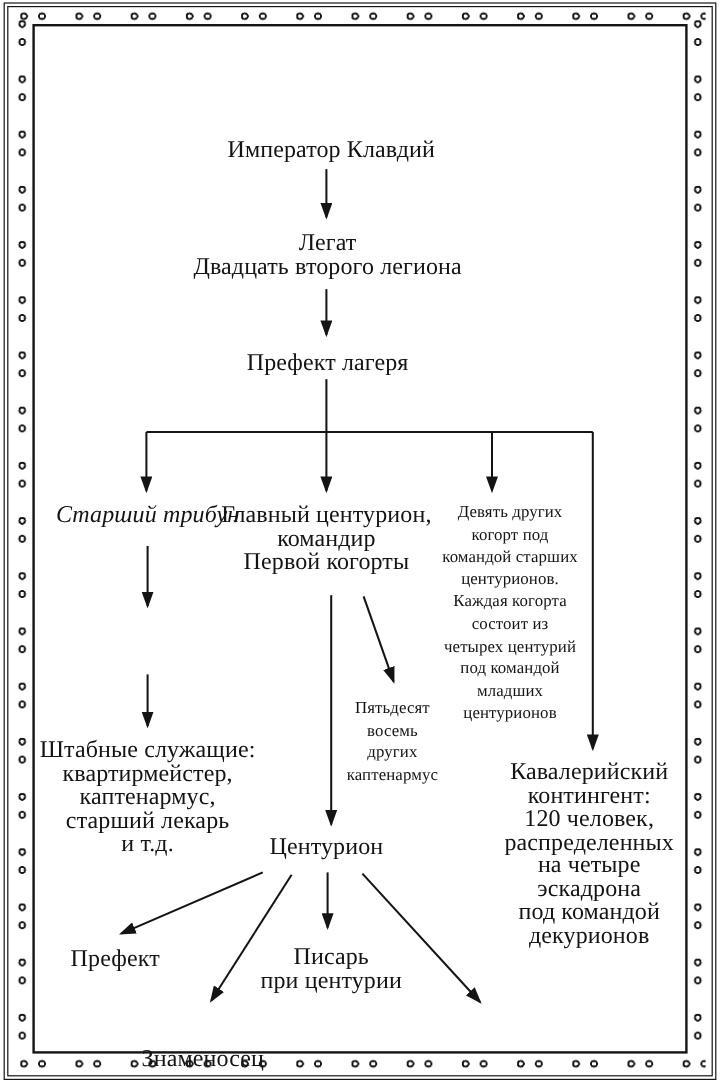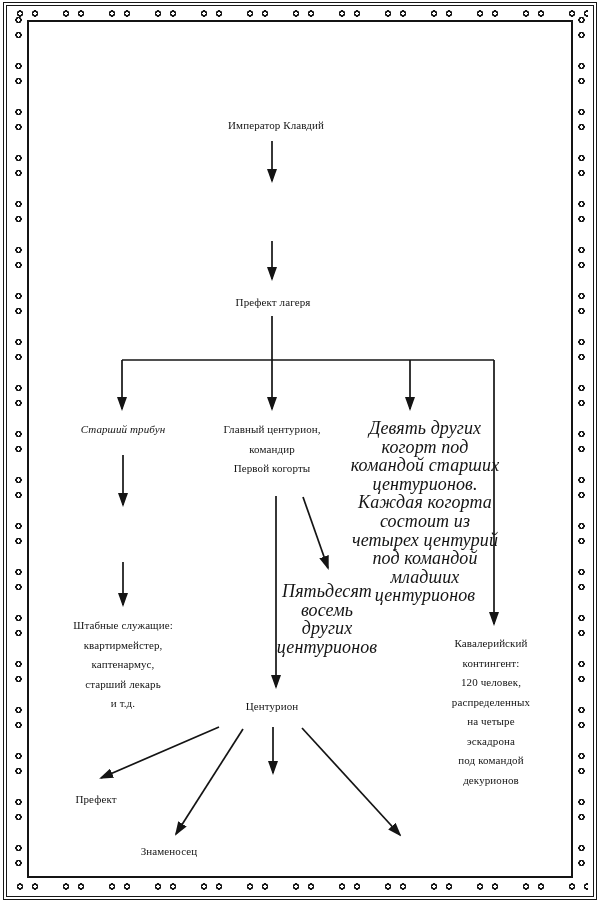--- a/index.html
+++ b/index.html
@@ -46,28 +46,27 @@
   .rivets-right { right: 14px; }
 
   
   #edges { position: absolute; left: 0; top: 0; pointer-events: none; }
 
   .node {
     position: absolute;
     transform: translateX(-50%);
     text-align: center;
     white-space: pre-line;
-    font-size: 11px;
+    font-size: 20px;
     line-height: 19.5px;
     letter-spacing: 0.1px;
     color: #141414;
   }
   .node.italic {
-    font-style: italic;
-    font-size: 18px;
+    font-size: 14px;
     line-height: 18.6px;
   }
 </style>
 </head>
 <body>
 
 <div id="page">
 
   <div class="frame-outer"></div>
   <div class="rivets-top"></div>
@@ -96,20 +95,22 @@
       <line x1="276" y1="496" x2="276" y2="687" marker-end="url(#arr)"></line>
       <line x1="303" y1="497" x2="328" y2="568" marker-end="url(#arr)"></line>
       <line x1="219" y1="727" x2="101" y2="778" marker-end="url(#arr)"></line>
       <line x1="243" y1="729" x2="176" y2="834" marker-end="url(#arr)"></line>
       <line x1="273" y1="727" x2="273" y2="773" marker-end="url(#arr)"></line>
       <line x1="302" y1="728" x2="400" y2="835" marker-end="url(#arr)"></line>
     </g>
   </svg>
 
   <div class="node" style="left:276px; top:116px;">Император Клавдий</div>
+  <div class="node" style="left:273px; top:193px;">Легат
+Двадцать второго легиона</div>
   <div class="node" style="left:273px; top:293px;">Префект лагеря</div>
   <div class="node" style="left:123px; top:420px;font-style:italic;">Старший трибун</div>
   <div class="node" style="left:272px; top:420px;">Главный центурион,
 командир
 Первой когорты</div>
   <div class="node italic" style="left:425px; top:419px;">Девять других
 когорт под
 командой старших
 центурионов.
 Каждая когорта
@@ -119,26 +120,28 @@
 младших
 центурионов</div>
   <div class="node" style="left:123px; top:616px;">Штабные служащие:
 квартирмейстер,
 каптенармус,
 старший лекарь
 и т.д.</div>
   <div class="node italic" style="left:327px; top:582px;">Пятьдесят
 восемь
 других
-центурионов</div>
+каптенармус</div>
   <div class="node" style="left:491px; top:634px;">Кавалерийский
 контингент:
 120 человек,
 распределенных
 на четыре
 эскадрона
 под командой
 декурионов</div>
   <div class="node" style="left:272px; top:697px;text-align:center;">Центурион</div>
   <div class="node" style="left:96px;  top:790px;">Префект</div>
-  <div class="node" style="left:169px; top:842px;text-align:right;">Знаменосец</div>
+  <div class="node" style="left:276px; top:788px;">Писарь
+при центурии</div>
+  <div class="node" style="left:169px; top:873px;text-align:right;">Знаменосец</div>
 
 </div>
 
 </body></html>

